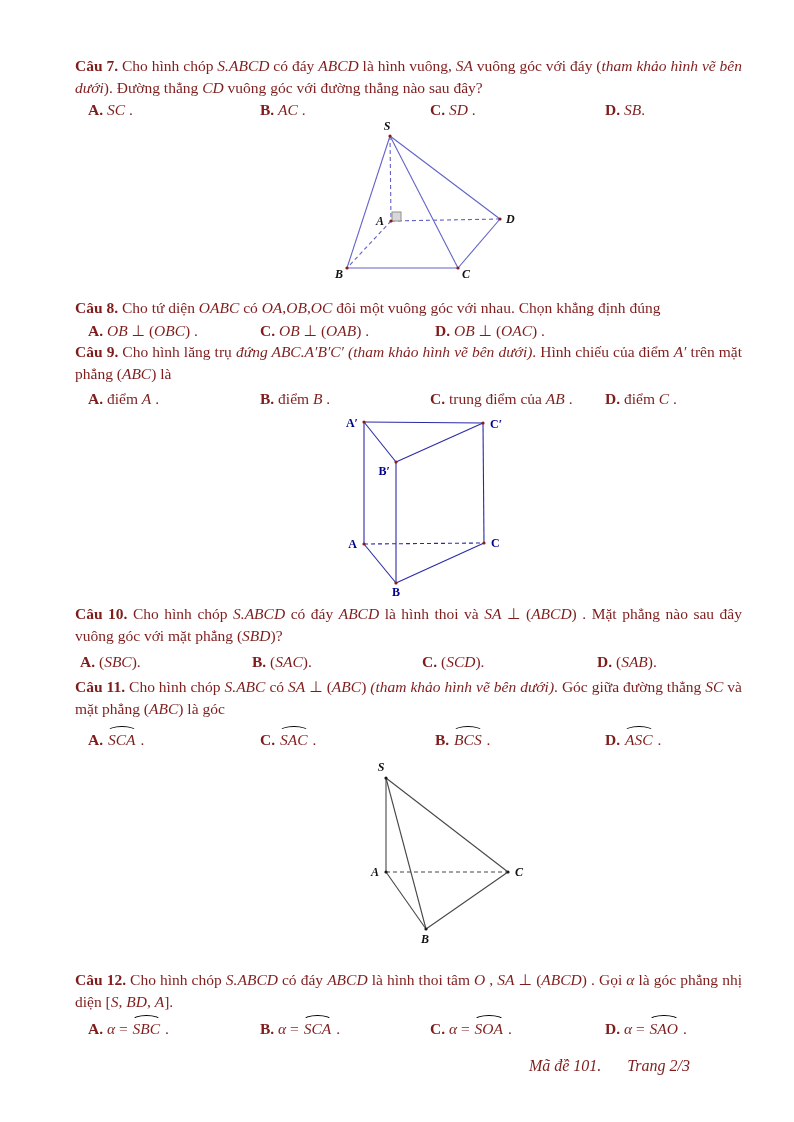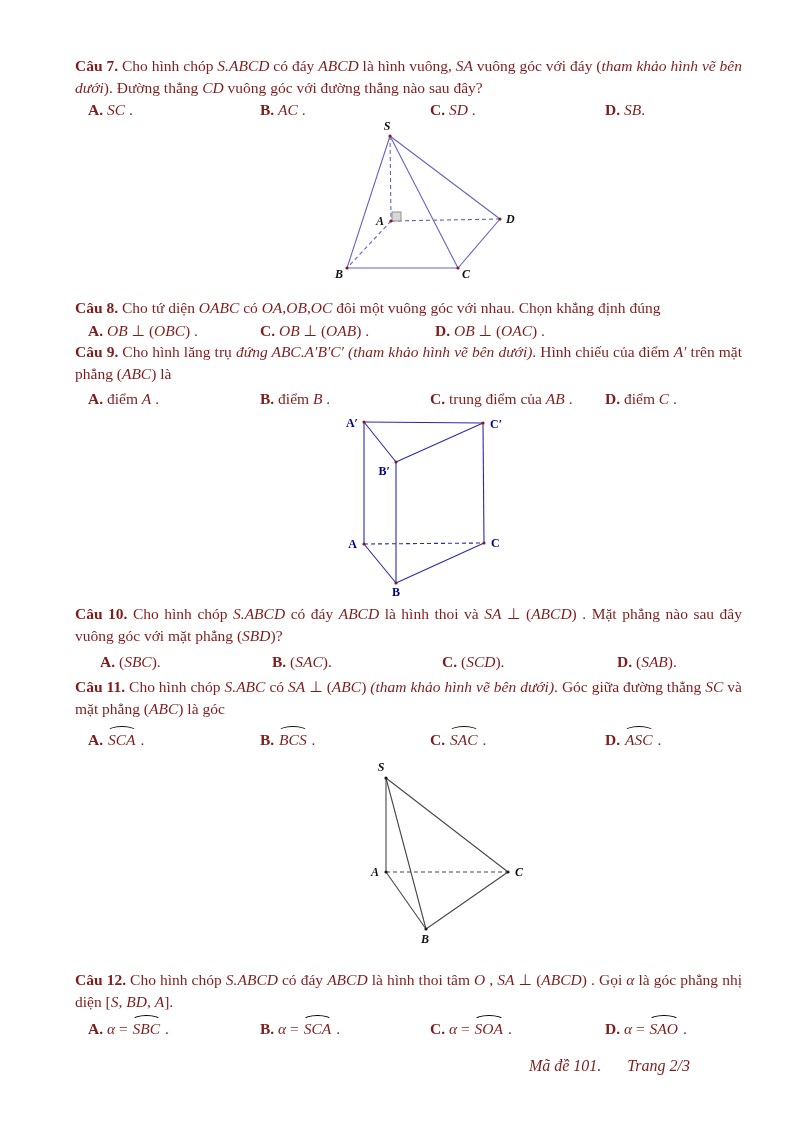--- a/index.html
+++ b/index.html
@@ -94,32 +94,32 @@
       <circle cx="140" cy="131" r="1.6" fill="#8b1a1a"></circle>
       <text x="14" y="15" text-anchor="end" fill="#00008b">A′</text>
       <text x="146" y="16" text-anchor="start" fill="#00008b">C′</text>
       <text x="46" y="63" text-anchor="end" fill="#00008b">B′</text>
       <text x="13" y="136" text-anchor="end" fill="#00008b">A</text>
       <text x="147" y="135" text-anchor="start" fill="#00008b">C</text>
       <text x="52" y="184" text-anchor="middle" fill="#00008b">B</text>
     </svg>
 
   <div class="qtext" style="top:603px;left:75px;width:667px;"><span class="b">Câu 10.</span><span> Cho hình chóp </span><span class="it">S.ABCD</span><span> có đáy </span><span class="it">ABCD</span><span> là hình thoi và </span><span class="it">SA</span><span> ⊥ (</span><span class="it">ABCD</span><span>) . Mặt phẳng nào sau đây vuông góc với mặt phẳng (</span><span class="it">SBD</span><span>)?</span></div>
-  <div class="opts" style="top:651px;left:100px;width:652px;justify-content:center;">
+  <div class="opts" style="top:651px;left:80px;width:652px;justify-content:center;">
       <div class="opt w1"><span class="b">A.&nbsp;</span><span>(</span><span class="it">SBC</span><span>).</span></div>
       <div class="opt w2"><span class="b">B.&nbsp;</span><span>(</span><span class="it">SAC</span><span>).</span></div>
       <div class="opt w3"><span class="b">C.&nbsp;</span><span>(</span><span class="it">SCD</span><span>).</span></div>
       <div class="opt w4"><span class="b">D.&nbsp;</span><span>(</span><span class="it">SAB</span><span>).</span></div>
     </div>
 
   <div class="qtext" style="top:676px;left:75px;width:667px;"><span class="b">Câu 11.</span><span> Cho hình chóp </span><span class="it">S.ABC</span><span> có </span><span class="it">SA</span><span> ⊥ (</span><span class="it">ABC</span><span>) </span><span class="it">(tham khảo hình vẽ bên dưới)</span><span>. Góc giữa đường thẳng </span><span class="it">SC</span><span> và mặt phẳng (</span><span class="it">ABC</span><span>) là góc</span></div>
   <div class="opts" style="top:729px;left:88px;width:652px;">
       <div class="opt w1"><span class="b">A.&nbsp;</span><span class="hat">SCA</span><span> .</span></div>
+      <div class="opt w3"><span class="b">C.&nbsp;</span><span class="hat">SAC</span><span> .</span></div>
       <div class="opt w2"><span class="b">B.&nbsp;</span><span class="hat">BCS</span><span> .</span></div>
-      <div class="opt w3"><span class="b">C.&nbsp;</span><span class="hat">SAC</span><span> .</span></div>
       <div class="opt w4"><span class="b">D.&nbsp;</span><span class="hat">ASC</span><span> .</span></div>
     </div>
   <svg class="fig" style="left:366px;top:760px;" width="165" height="190">
       <line x1="20" y1="18" x2="20" y2="112" stroke="#474747" stroke-width="1.1"></line>
       <line x1="20" y1="18" x2="60" y2="169" stroke="#474747" stroke-width="1.1"></line>
       <line x1="20" y1="18" x2="142" y2="112" stroke="#474747" stroke-width="1.1"></line>
       <line x1="20" y1="112" x2="60" y2="169" stroke="#474747" stroke-width="1.1"></line>
       <line x1="60" y1="169" x2="142" y2="112" stroke="#474747" stroke-width="1.1"></line>
       <line x1="20" y1="112" x2="142" y2="112" stroke="#474747" stroke-width="1.1" stroke-dasharray="4 3"></line>
       <circle cx="20" cy="18" r="1.6" fill="#1a1a1a"></circle>

